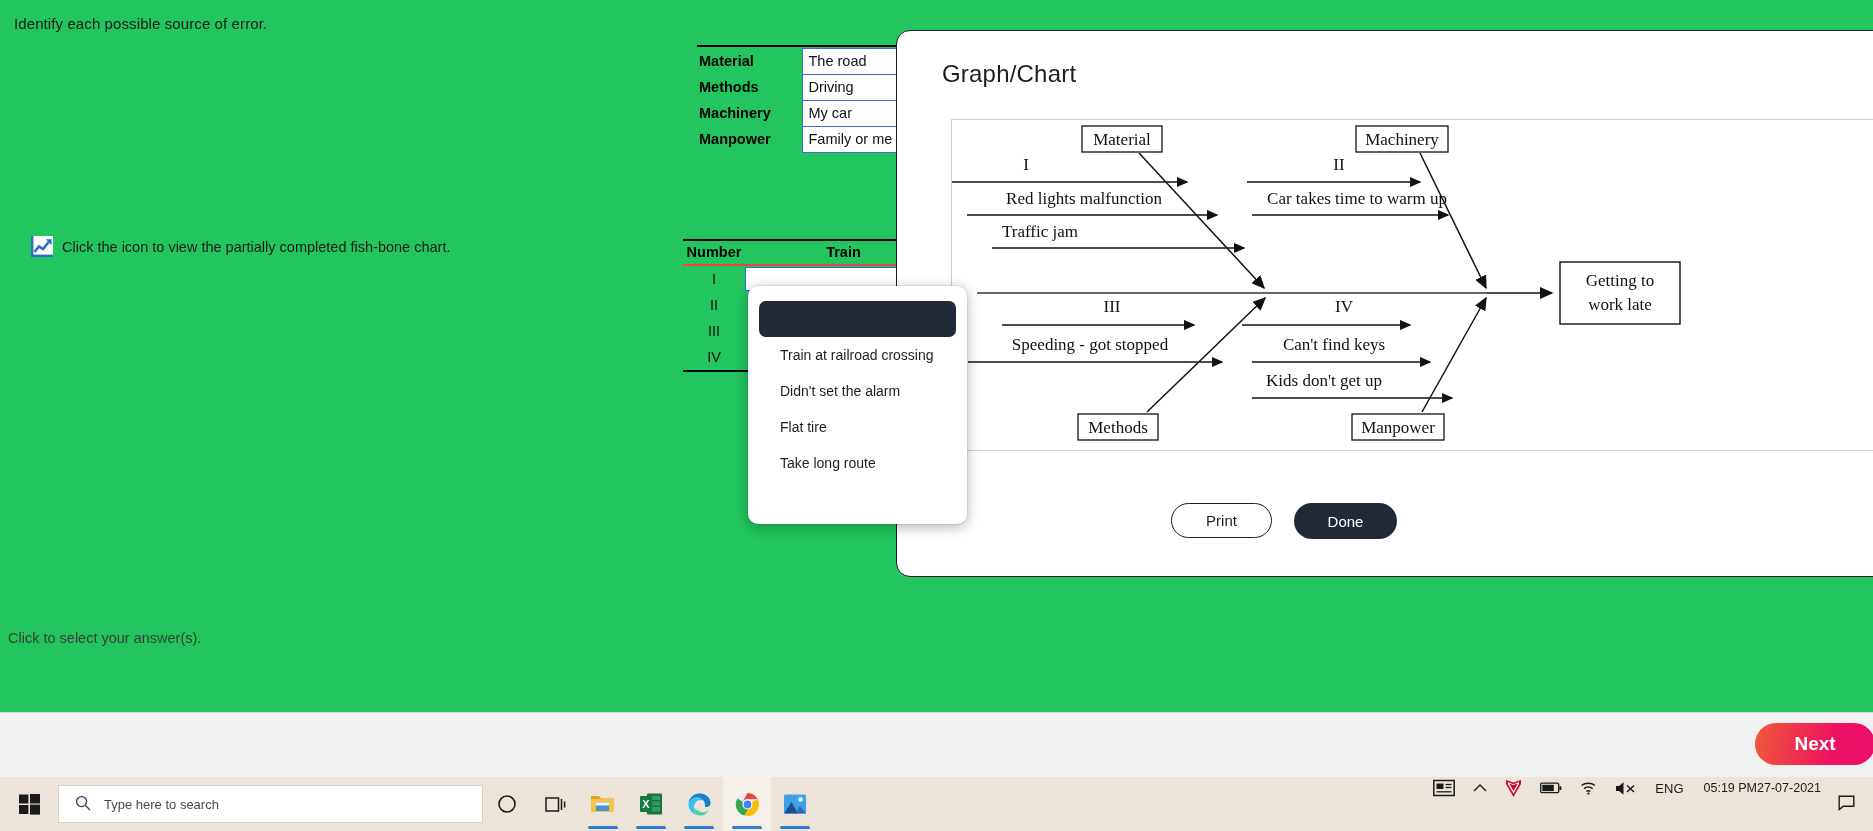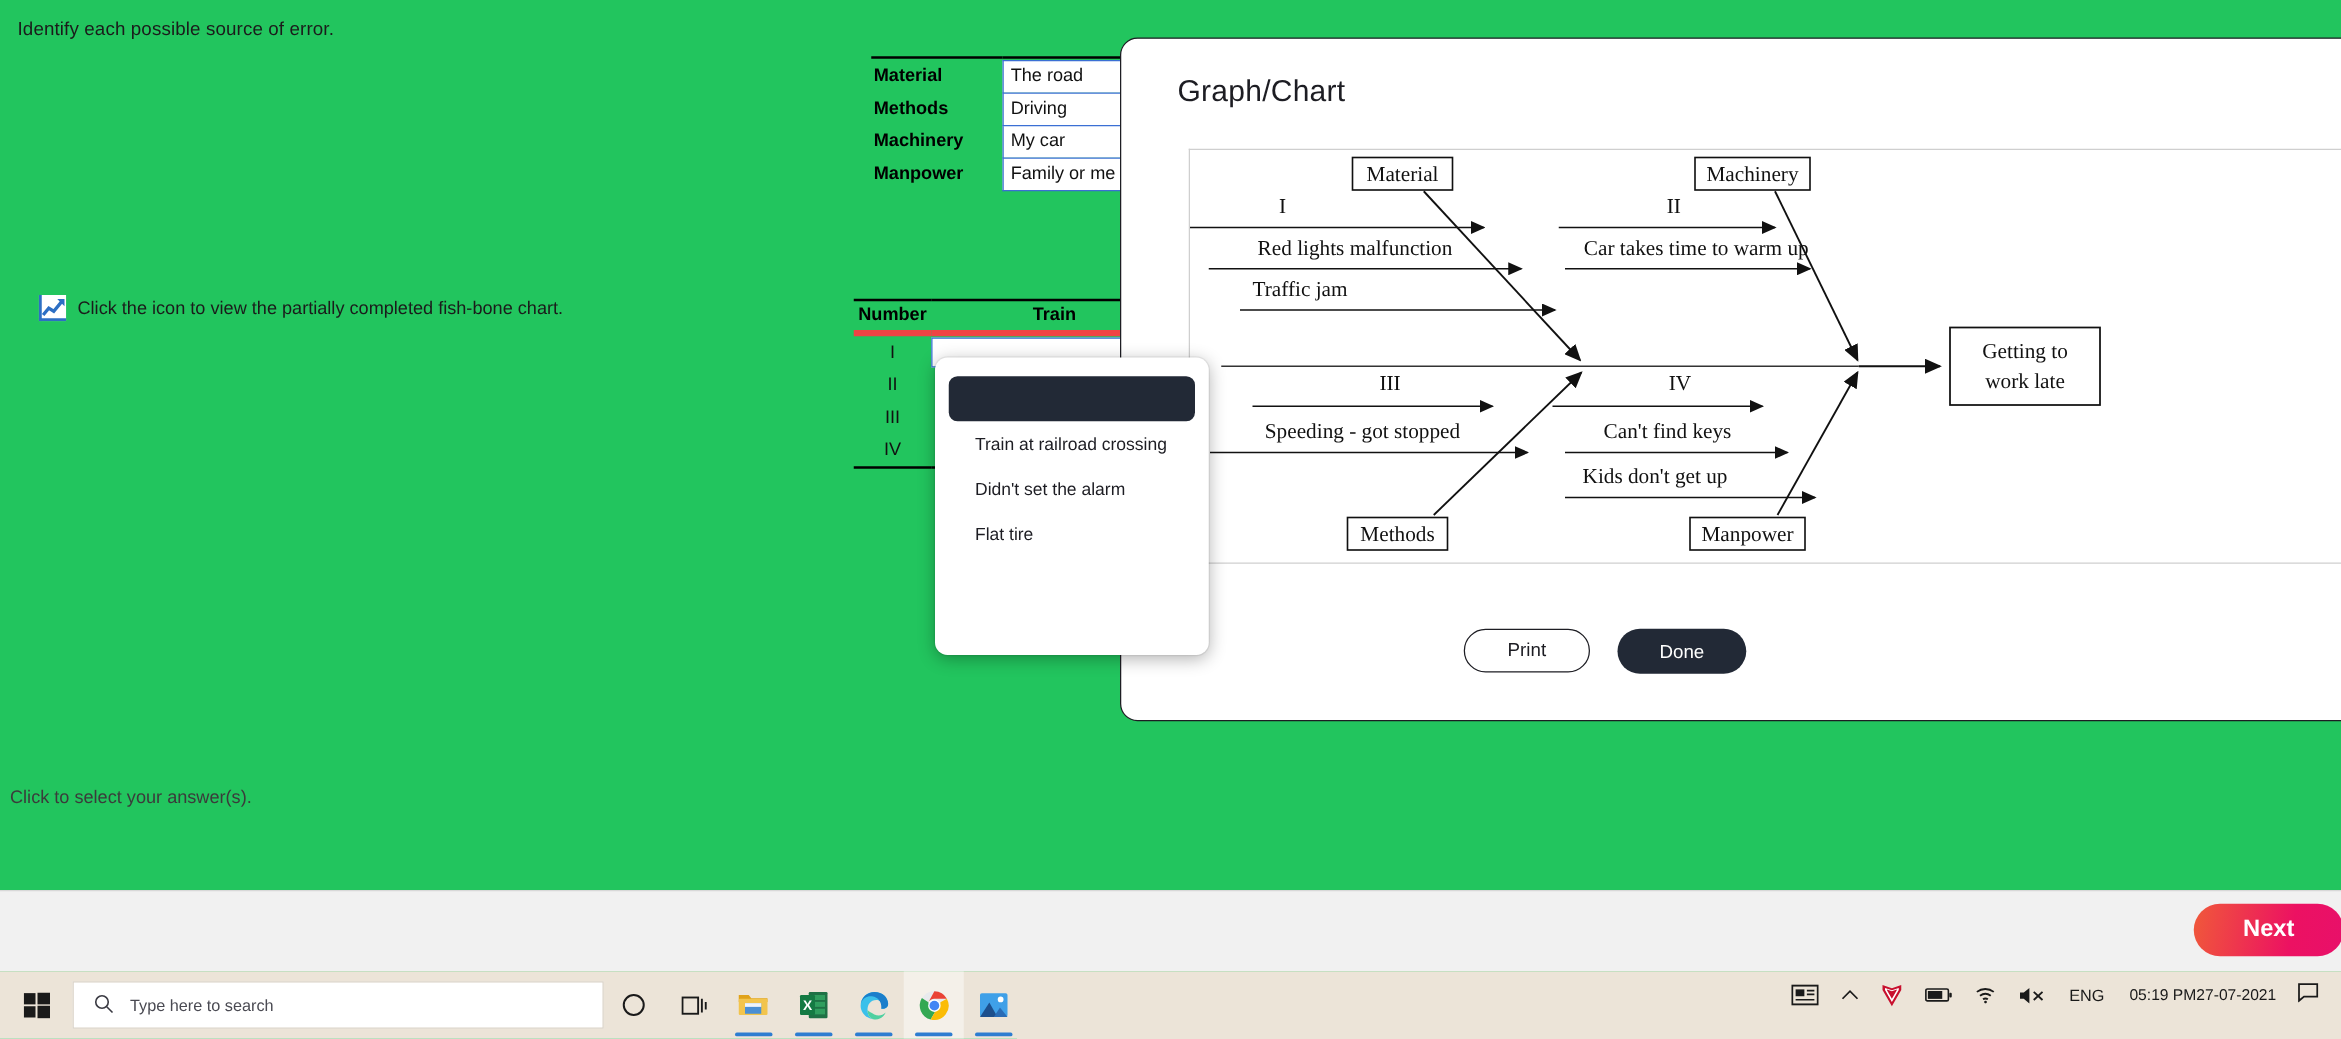--- a/index.html
+++ b/index.html
@@ -50,21 +50,21 @@
     border: 1.4px solid #3b6fd4; width: 90px;
     padding: 4px 6px; color:#111; background:#fff; white-space: nowrap;
   }
 
   .num-table {
     position: absolute; left: 683px; top: 239px;
     border-collapse: collapse; font-size: 14.5px;
   }
   .num-table th {
     font-weight: bold; font-size: 14.5px; color:#000;
-    border-top: 2px solid #000; border-bottom: 5px solid #ef4444;
+    border-top: 2px solid #000; border-bottom: 2px solid #ef4444;
     padding: 3px 0 4px 0;
   }
   .num-table th.c1 { width: 62px; }
   .num-table th.c2 { width: 172px; }
   .num-table td.rn {
     text-align: center; color: #111; padding: 5px 0;
   }
   .num-table tr.last td { border-bottom: 2px solid #000; }
   .num-table td.rv { padding: 0; }
   .select-box {
@@ -195,21 +195,21 @@
     display:flex; align-items:center; justify-content:center;
     cursor:pointer; position: relative;
   }
   .tb-ico.active { background: rgba(255,255,255,.45); }
   .tb-ico .under {
     position: absolute; bottom: 2px; left: 9px;
     width: 30px; height: 3px; background:#2e7dd1; border-radius:2px;
   }
   .tray {
     position:absolute; right: 0; top: 0; height: 38px;
-    display:flex; align-items:center; gap: 0px; padding-right: 6px;
+    display:flex; align-items:flex-end; gap: 0px; padding-right: 6px;
   }
   .tray-item {
     padding: 0 9px; height: 54px;
     display:flex; align-items:center; justify-content:center;
     cursor:pointer; color:#1a1a1a; font-size: 13px;
   }
   .clock {
     display:flex; flex-direction:row; align-items:center; justify-content:center;
     font-size: 12.5px; color:#1a1a1a; line-height: 1.35; padding: 0 11px; height:54px;
     cursor:pointer;
@@ -370,20 +370,21 @@
       <button class="btn-print">Print</button>
       <button class="btn-done">Done</button>
     </div>
   </div>
 
   <div class="dropdown">
     <div class="dd-selected"></div>
     <div class="dd-item">Train at railroad crossing</div>
     <div class="dd-item">Didn't set the alarm</div>
     <div class="dd-item">Flat tire</div>
+    <div class="dd-item">Take long route</div>
   </div>
 
   <div class="footer-bar"></div>
   <button class="btn-next">Next</button>
 
   <div class="taskbar">
 
     <div class="start-btn">
       <svg width="21" height="21" viewBox="0 0 21 21" xmlns="http://www.w3.org/2000/svg">
         <rect x="0" y="0.5" width="9.4" height="9" fill="#1a1a1a"></rect>

